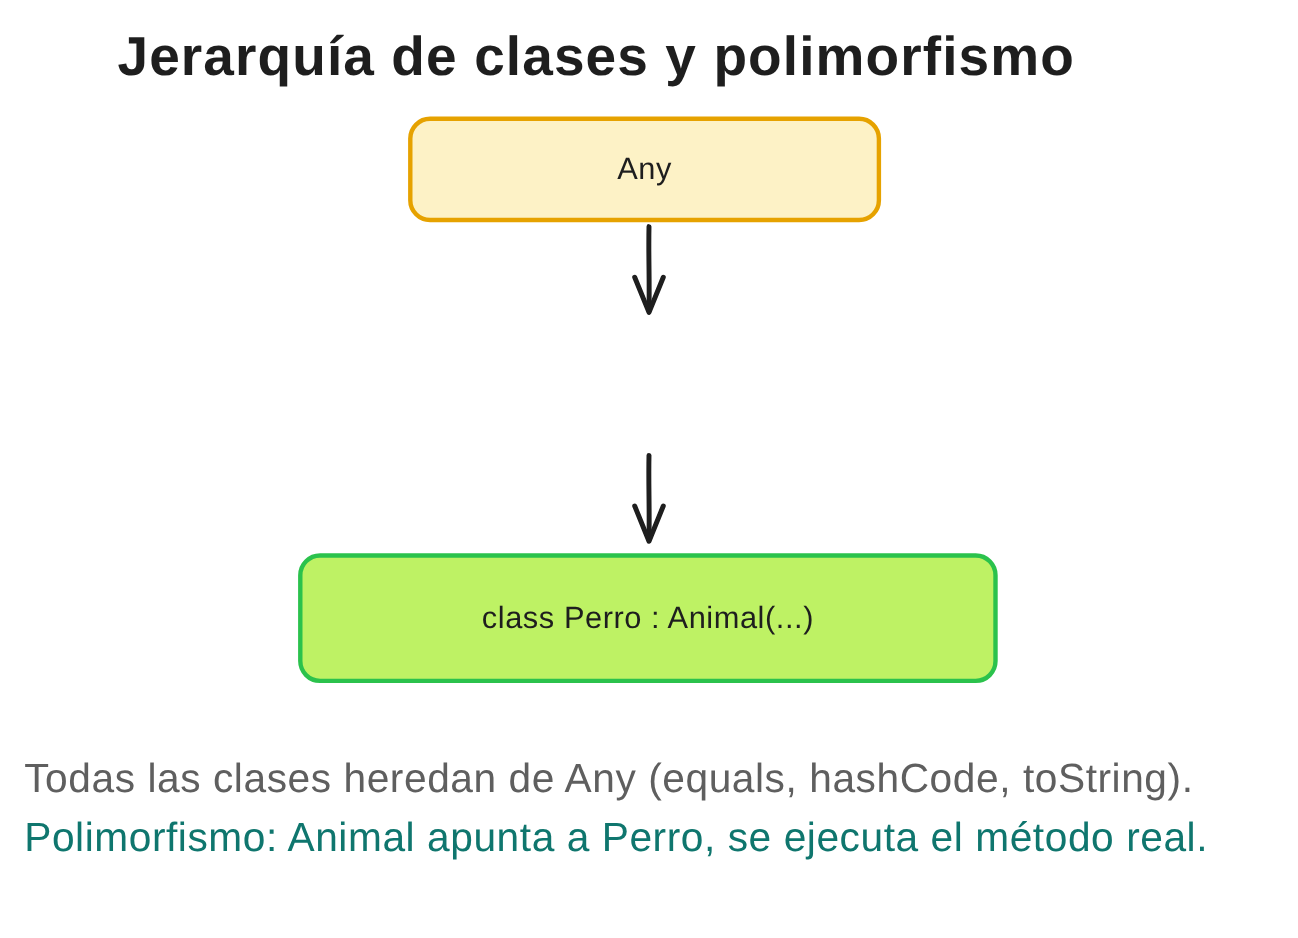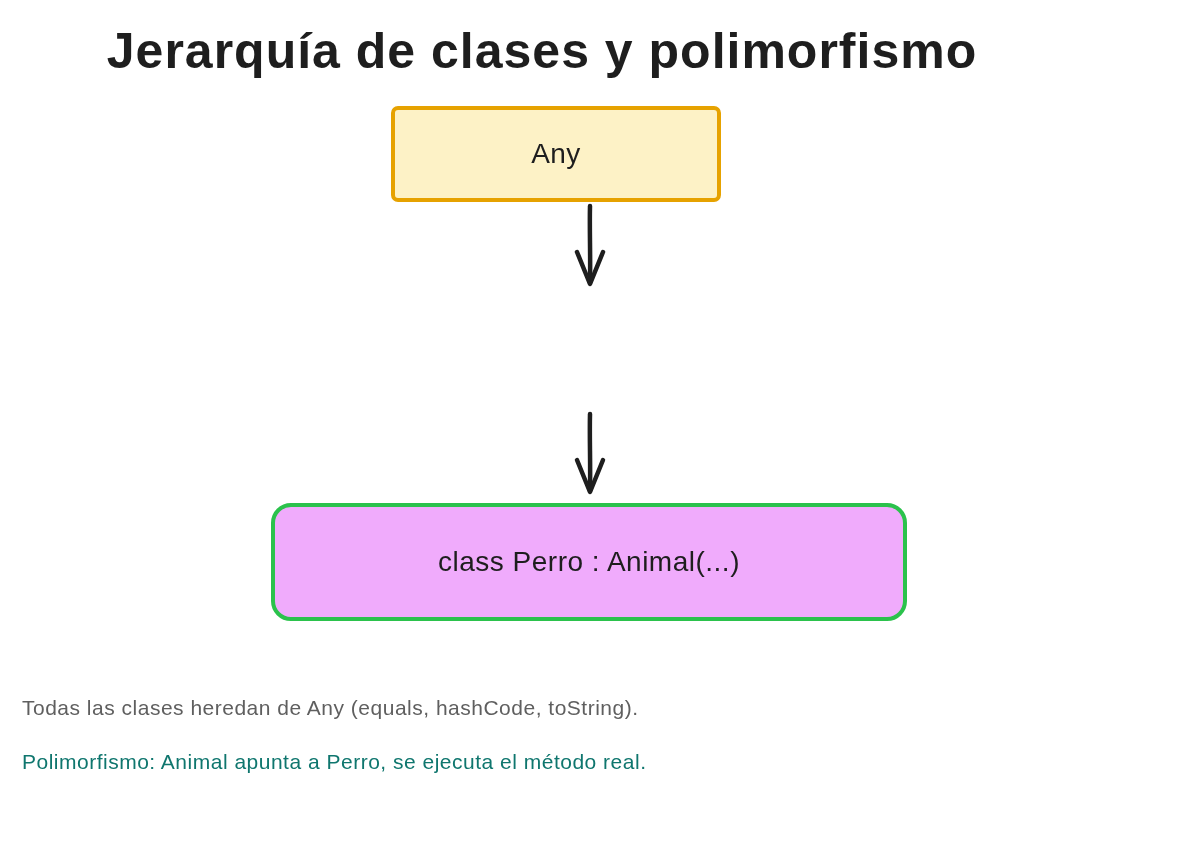--- a/index.html
+++ b/index.html
@@ -29,34 +29,34 @@
     display: flex;
     align-items: center;
     justify-content: center;
     border-style: solid;
     border-width: 4.5px;
     border-radius: 20px;
     font-size: 28px;
     letter-spacing: 0.5px;
     color: #1e1e1e;
   }
-  .node-any    { left: 391px; top: 106px;  width: 330px; height: 96px;  border-radius: 7px; }
+  .node-any    { left: 371px; top: 106px;  width: 430px; height: 96px;  border-radius: 20px; }
   .node-animal { left: 269px; top: 294px; width: 640px; height: 119px; }
   .node-perro  { left: 271px; top: 503px; width: 636px; height: 118px; }
   .edge { position: absolute; width: 36px; height: 86px; }
   .edge-1 { left: 572px; top: 203px; }
   .edge-2 { left: 572px; top: 411px; }
   .notes {
     position: absolute;
     left: 22px;
     top: 681px;
     width: 1140px;
   }
   .note-line {
-    font-size: 21px;
+    font-size: 37px;
     letter-spacing: 0.5px;
     line-height: 54px;
     white-space: nowrap;
   }
   .note-muted    { color: #5f5f5f; }
   .note-emphasis { color: #0f766e; }
 </style>
 </head>
 <body>
 
@@ -76,21 +76,21 @@
   </svg>
 
 
   <svg class="edge edge-2" viewBox="0 0 36 86">
     <g class="edge-stroke" fill="none" stroke="#1e1e1e" stroke-width="4.5" stroke-linecap="round" stroke-linejoin="round">
       <path d="M18 3 C17.4 28, 18.6 52, 18 80"></path>
       <path d="M5 49 L18 81 L31 49"></path>
     </g>
   </svg>
 
-  <div class="node node-perro" style="background: #f0abfc; border-color: rgb(43, 194, 76);">
+  <div class="node node-perro" style="background: #bef264; border-color: rgb(43, 194, 76);">
     <span>class Perro : Animal(...)</span>
   </div>
 
   <div class="notes">
     <div class="note-line note-muted">Todas las clases heredan de Any (equals, hashCode, toString).</div>
     <div class="note-line note-emphasis">Polimorfismo: Animal apunta a Perro, se ejecuta el método real.</div>
   </div>
 
 </div>
 

